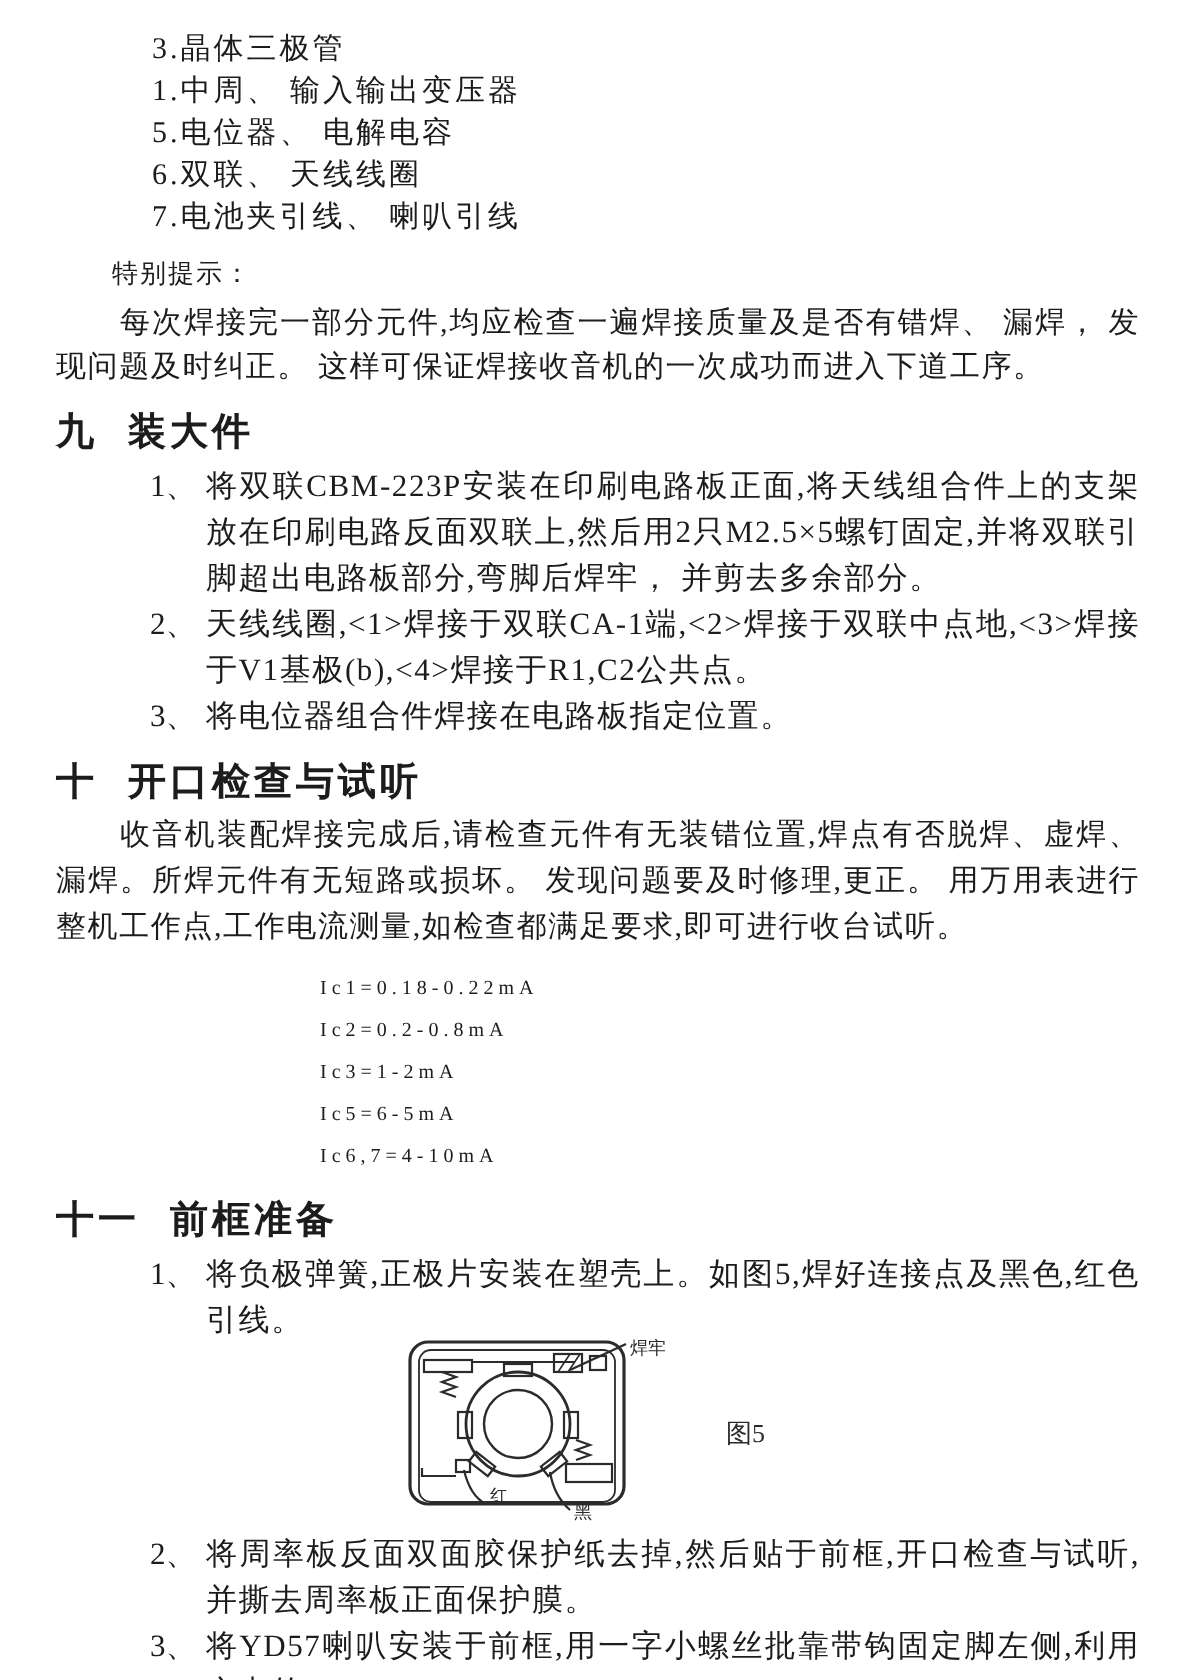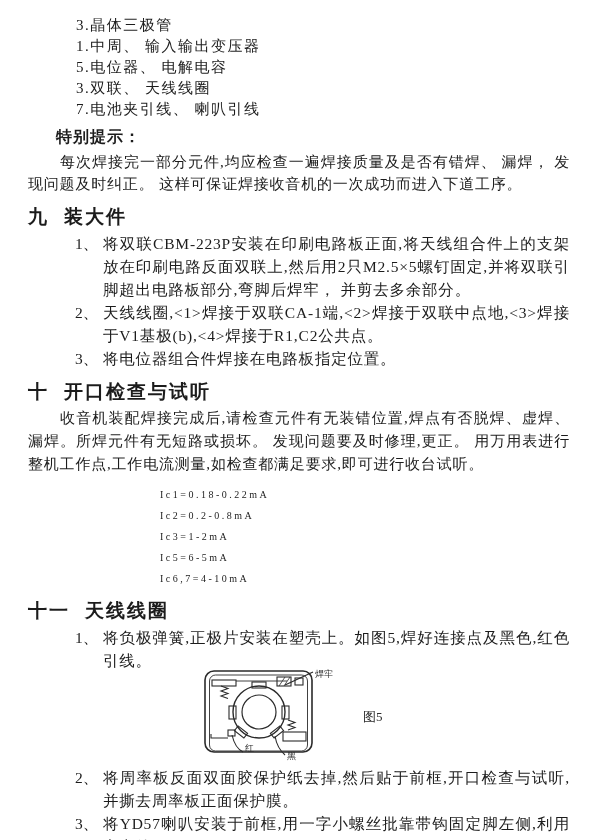--- a/index.html
+++ b/index.html
@@ -18,21 +18,21 @@
   }
   
   .parts-list{margin:0 0 0 48px;padding:0;list-style:none;}
   .parts-list li{
     font-size:15px;line-height:21px;letter-spacing:1.5px;
   }
   
   .note-title{
     margin:5px 0 0 28px;
     font-family:"Liberation Sans","DejaVu Sans",sans-serif;
-    font-weight:bold;font-size:16px;line-height:24px;letter-spacing:1px;
+    font-weight:normal;font-size:13px;line-height:24px;letter-spacing:1px;
   }
   .para{
     margin:2px 0 0 0;
     font-size:15px;line-height:22px;letter-spacing:0.8px;
     text-indent:32px;text-align:justify;
   }
   .para2{line-height:23px;}
   
   .sec{
     margin:9px 0 0 0;
@@ -63,21 +63,21 @@
 </style>
 </head>
 <body>
 
 <div class="page">
 
   <ol class="parts-list">
     <li>3.晶体三极管</li>
     <li>1.中周、 输入输出变压器</li>
     <li>5.电位器、 电解电容</li>
-    <li>3.双联、 天线线圈</li>
+    <li>6.双联、 天线线圈</li>
     <li>7.电池夹引线、 喇叭引线</li>
   </ol>
 
   <div class="note-title">特别提示：</div>
   <p class="para">每次焊接完一部分元件,均应检查一遍焊接质量及是否有错焊、 漏焊， 发现问题及时纠正。 这样可保证焊接收音机的一次成功而进入下道工序。</p>
 
   <h2 class="sec">
     <span class="sec-num">九</span><span class="sec-text">装大件</span>
   </h2>
   <div class="items">
@@ -99,21 +99,21 @@
 
   <div class="meas">
     <div>Ic1=0.18-0.22mA</div>
     <div>Ic2=0.2-0.8mA</div>
     <div>Ic3=1-2mA</div>
     <div>Ic5=6-5mA</div>
     <div>Ic6,7=4-10mA</div>
   </div>
 
   <h2 class="sec">
-    <span class="sec-num">十一</span><span class="sec-text">天线线圈</span>
+    <span class="sec-num">十一</span><span class="sec-text">前框准备</span>
   </h2>
   <div class="items">
     <div class="item">
       <span class="num">1、</span><span>将负极弹簧,正极片安装在塑壳上。如图5,焊好连接点及黑色,红色引线。</span>
     </div>
 
     <div class="figure-wrap">
       <svg width="230" height="98" viewBox="0 0 230 98">
 
         <text class="fig-text" x="130" y="9" font-size="9">焊牢</text>

